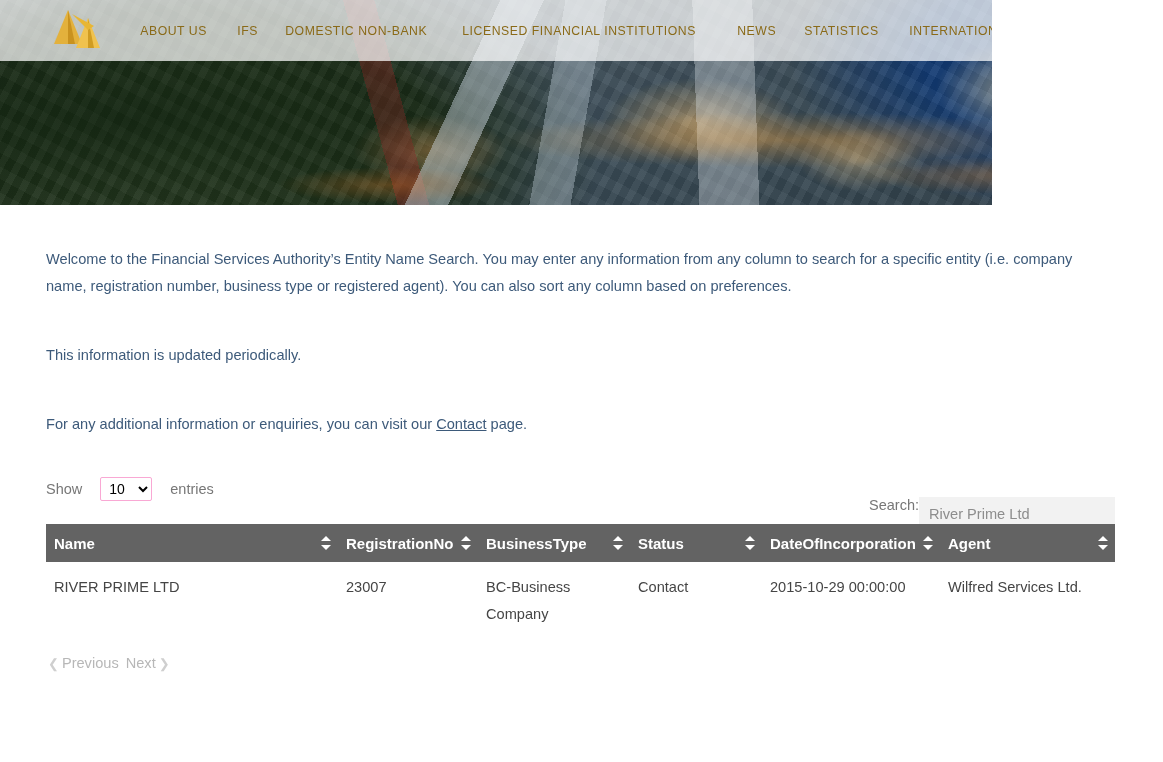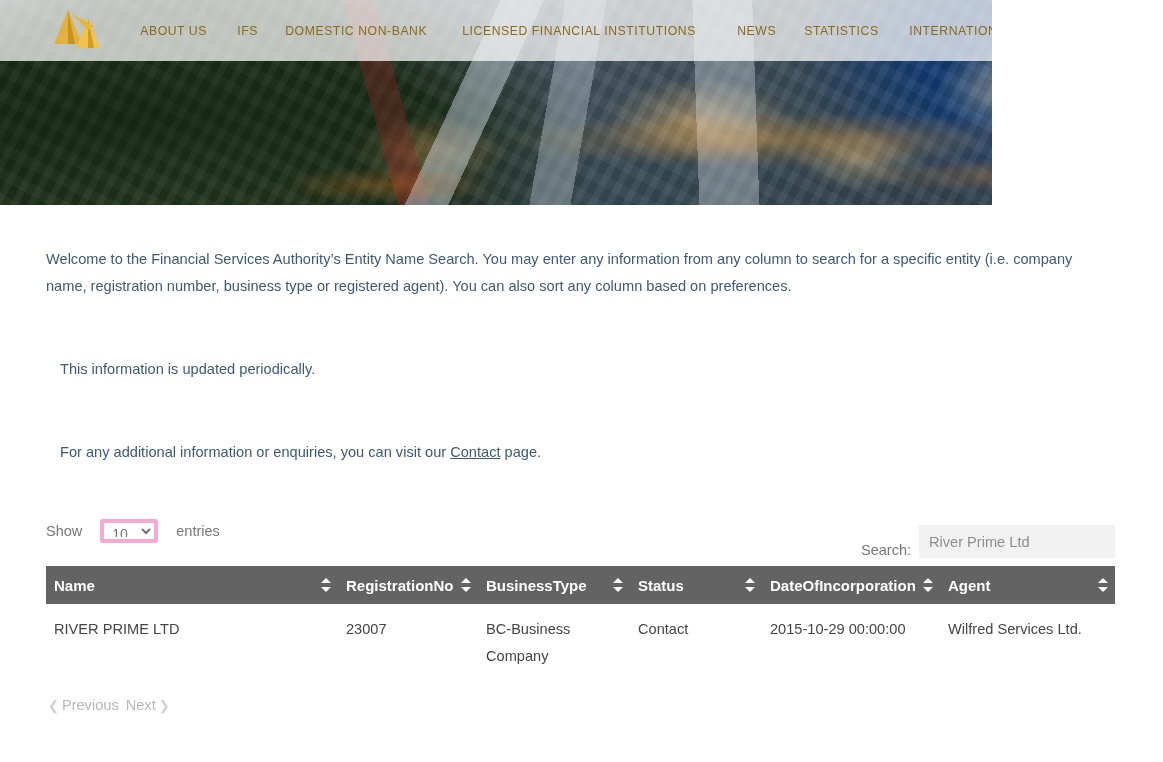--- a/index.html
+++ b/index.html
@@ -120,21 +120,21 @@
     font-size: 14.6px;
     line-height: 27px;
     margin: 0;
     padding-top: 41px;
     max-width: 1056px;
   }
   .para {
     color: #3d5a7a;
     font-size: 14.6px;
     line-height: 27px;
-    margin: 14px;
+    margin: 0;
     padding-top: 42px;
   }
   .para a, .inline-link {
     color: #3d5a7a;
     text-decoration: underline;
     cursor: pointer;
   }
   .last-updated {
     color: #ef4a3c;
     font-size: 15px;
@@ -155,35 +155,35 @@
     color: #777777;
     font-size: 14.5px;
     display: flex;
     align-items: center;
     gap: 18px;
     line-height: 20px;
   }
   .length-select {
     font-family: "Liberation Sans", sans-serif;
     font-size: 14px;
-    color: #737373;
+    color: #000000;
     padding: 2px 2px 2px 4px;
-    border: 4px solid #f9a8d4;
+    border: 1px solid #f9a8d4;
     border-radius: 2px;
     background: #ffffff;
     height: 24px;
     box-sizing: border-box;
   }
   .filter-control {
     display: flex;
-    align-items: flex-end;
-    gap: 8px;
+    align-items: flex-start;
+    gap: 0;
     color: #777777;
     font-size: 14.5px;
-    margin-top: 6px;
+    margin-top: 20px;
   }
   .search-input {
     width: 196px;
     height: 33px;
     box-sizing: border-box;
     background: #f2f2f2;
     border: none;
     outline: none;
     padding: 0 10px;
     font-family: "Liberation Sans", sans-serif;

